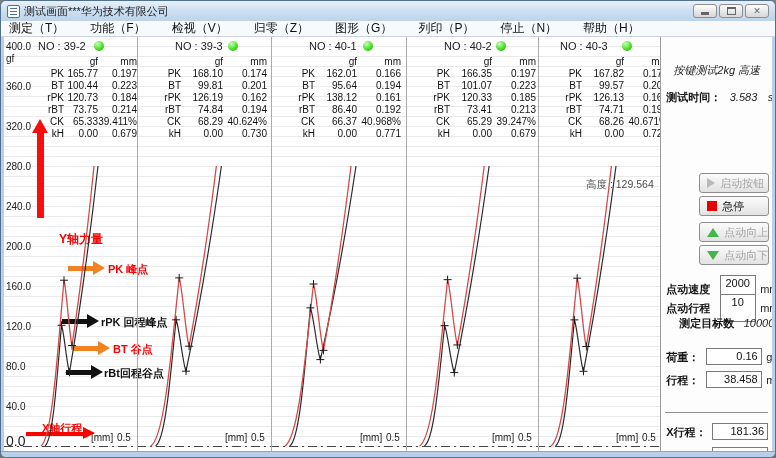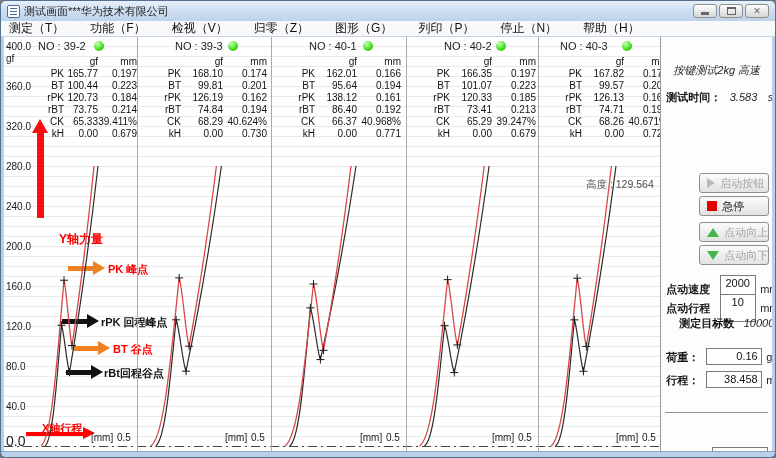--- a/index.html
+++ b/index.html
@@ -385,20 +385,25 @@
         <span class="sb-label">荷重：</span>
         <span class="sb-input wide" style="margin-left:2px;">0.16</span>
         <span class="unit">gf</span>
       </div>
       <div class="sb-row" style="top:333px;">
         <span class="sb-label">行程：</span>
         <span class="sb-input wide" style="margin-left:2px;">38.458</span>
         <span class="unit">mm</span>
       </div>
       <div class="sb-hr"></div>
+      <div class="sb-row" style="top:385px;">
+        <span class="sb-label">X行程：</span>
+        <span class="sb-input wide" style="margin-left:1px;">181.36</span>
+        
+      </div>
       <div class="sb-row" style="top:409px;">
         <span class="sb-label">Y行程：</span>
         <span class="sb-input wide" style="margin-left:1px;"></span>
       </div>
     </div>
   </div>
   <div class="bottomframe"></div>
 </div>
 
 </body></html>

